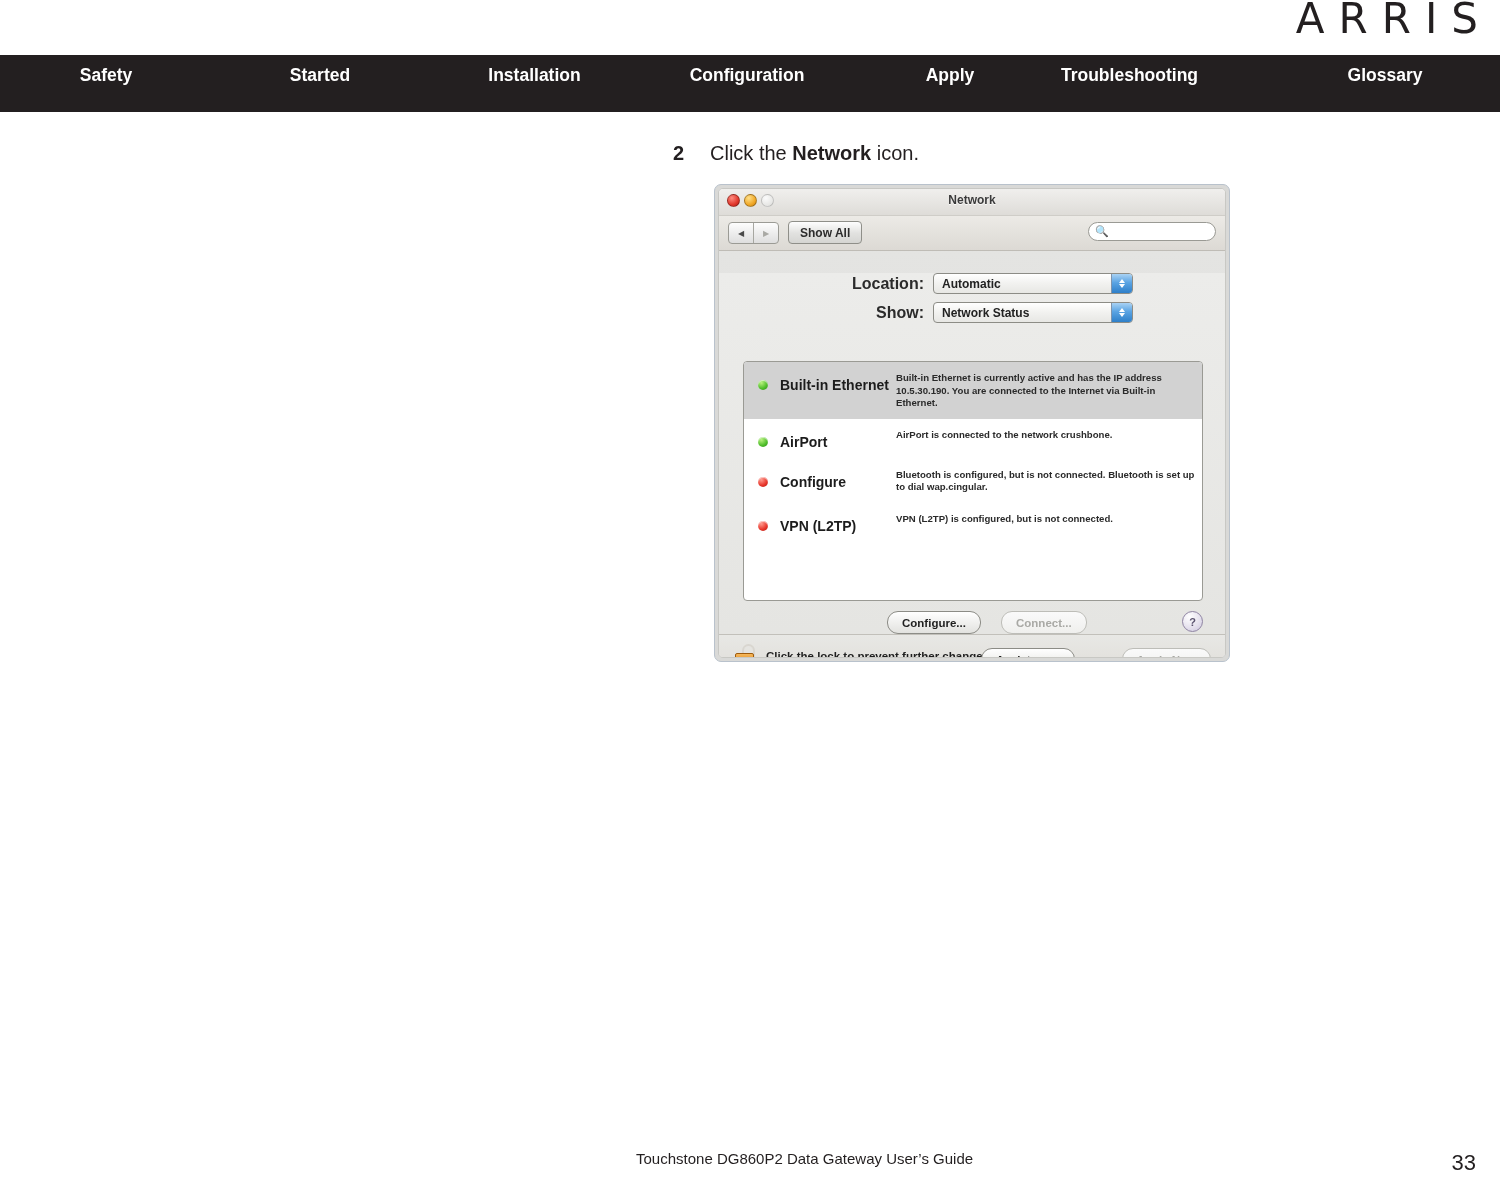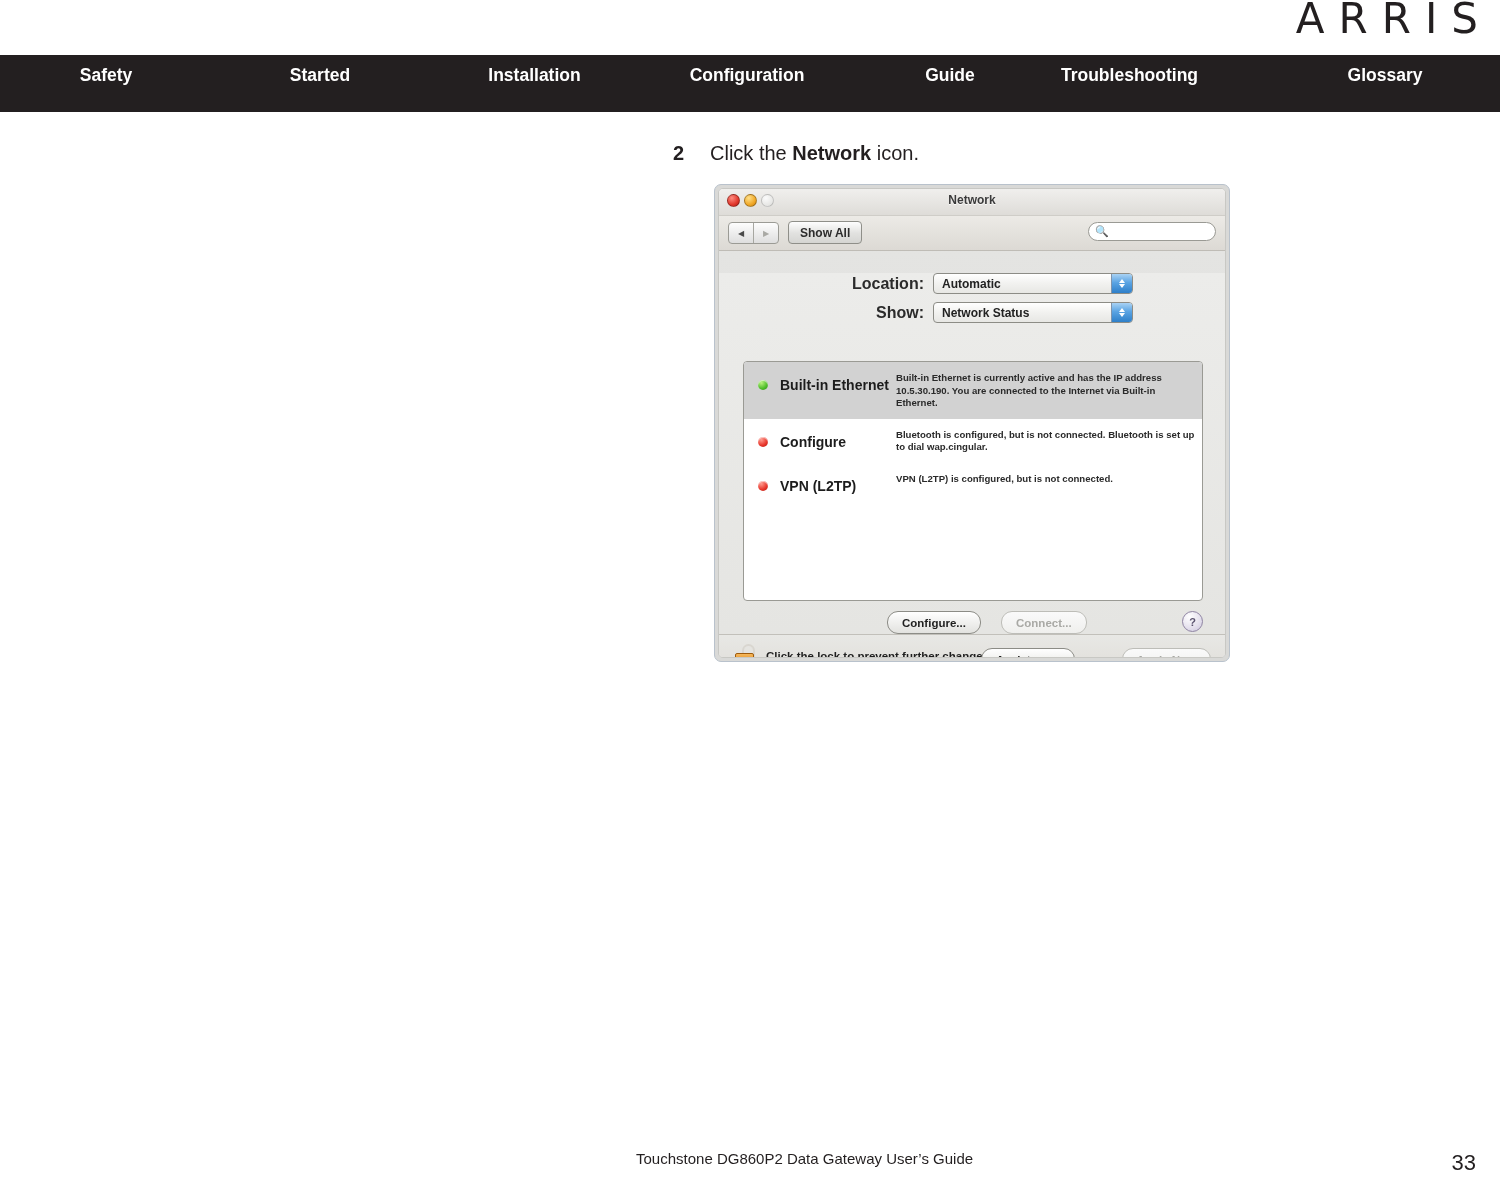--- a/index.html
+++ b/index.html
@@ -460,21 +460,21 @@
     <div class="nav-item nav-installation">
       <span class="nav-l1"></span>
       <span class="nav-l2">Installation</span>
     </div>
     <div class="nav-item nav-ethernet">
       <span class="nav-l1">Ethernet</span>
       <span class="nav-l2">Configuration</span>
     </div>
     <div class="nav-item nav-usage">
       <span class="nav-l1"></span>
-      <span class="nav-l2">Guide</span>
+      <span class="nav-l2">Apply</span>
     </div>
     <div class="nav-item nav-trouble">
       <span class="nav-l1"></span>
       <span class="nav-l2">Troubleshooting</span>
     </div>
     <div class="nav-item nav-glossary">
       <span class="nav-l1"></span>
       <span class="nav-l2">Glossary</span>
     </div>
   </div>
@@ -530,20 +530,25 @@
           </span>
         </div>
       </div>
 
       <div class="listbox">
         <div class="svc-row selected h3">
           <span class="svc-dot dot-green"></span>
           <span class="svc-name">Built-in Ethernet</span>
           <span class="svc-desc">Built-in Ethernet is currently active and has the IP address 10.5.30.190. You are connected to the Internet via Built-in Ethernet.</span>
         </div>
+        <div class="svc-row h1">
+          <span class="svc-dot dot-green"></span>
+          <span class="svc-name">AirPort</span>
+          <span class="svc-desc">AirPort is connected to the network crushbone.</span>
+        </div>
         <div class="svc-row h2">
           <span class="svc-dot dot-red"></span>
           <span class="svc-name">Configure</span>
           <span class="svc-desc">Bluetooth is configured, but is not connected. Bluetooth is set up to dial wap.cingular.</span>
         </div>
         <div class="svc-row h1">
           <span class="svc-dot dot-red"></span>
           <span class="svc-name">VPN (L2TP)</span>
           <span class="svc-desc">VPN (L2TP) is configured, but is not connected.</span>
         </div>

